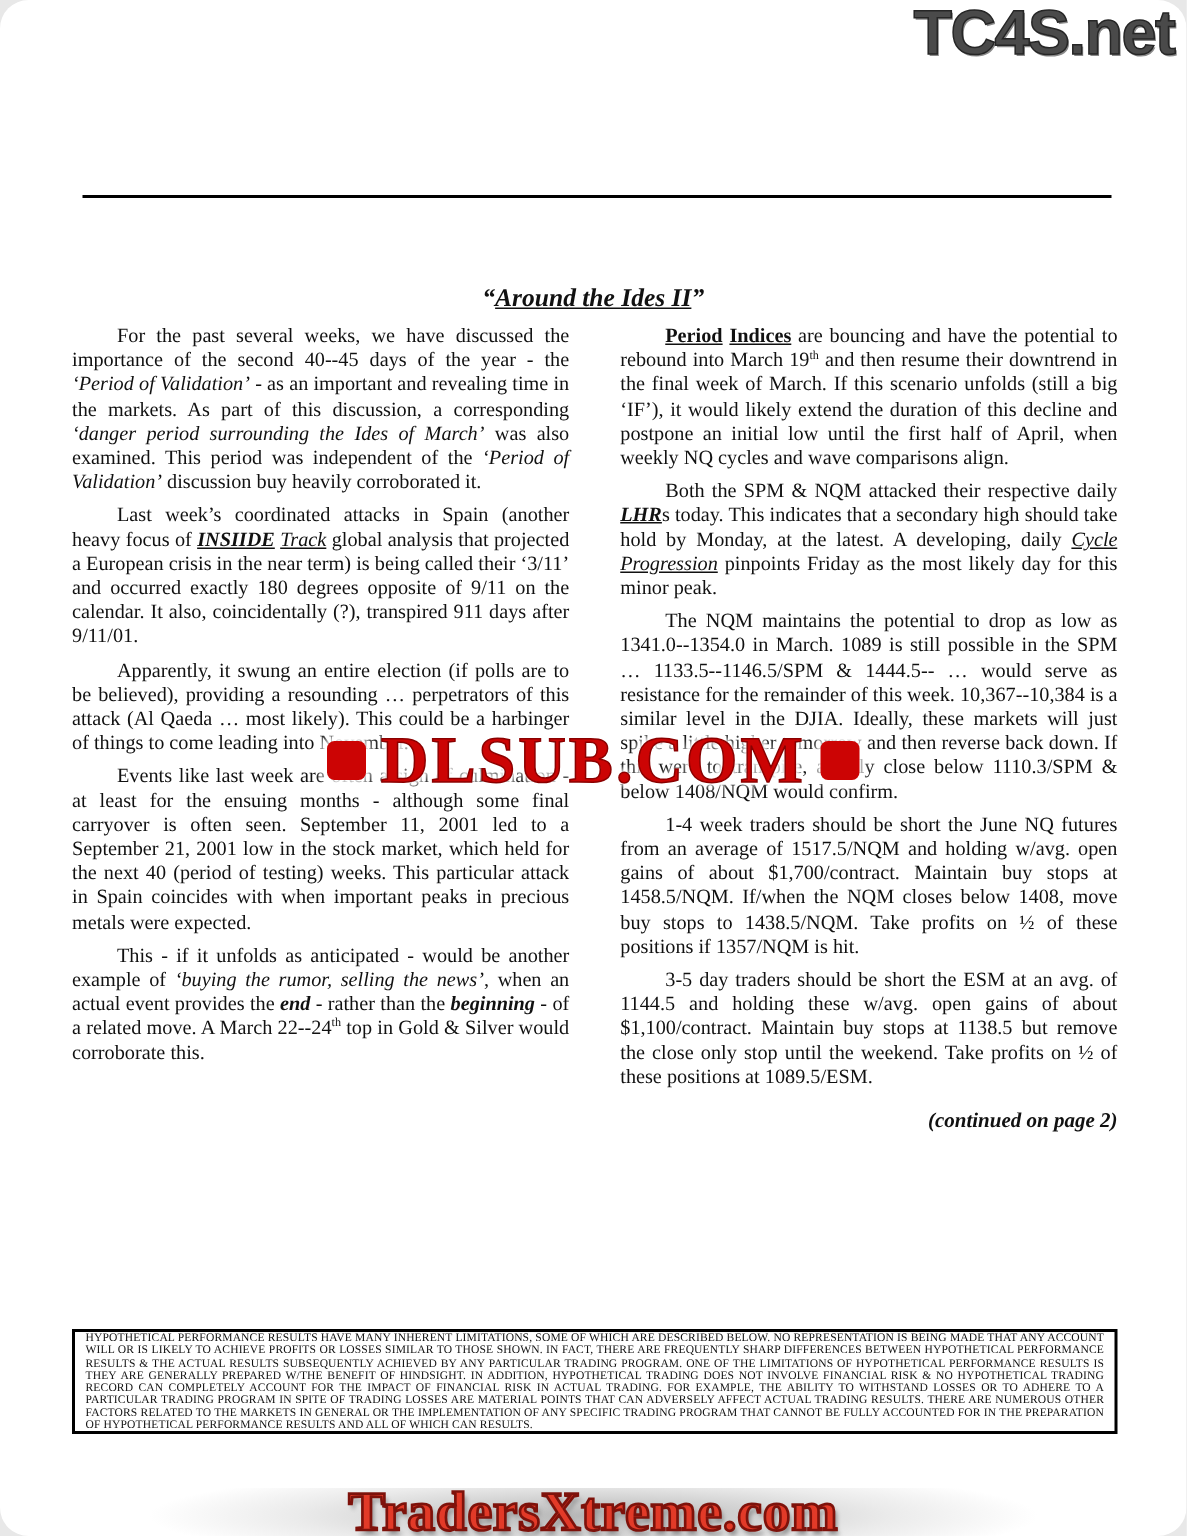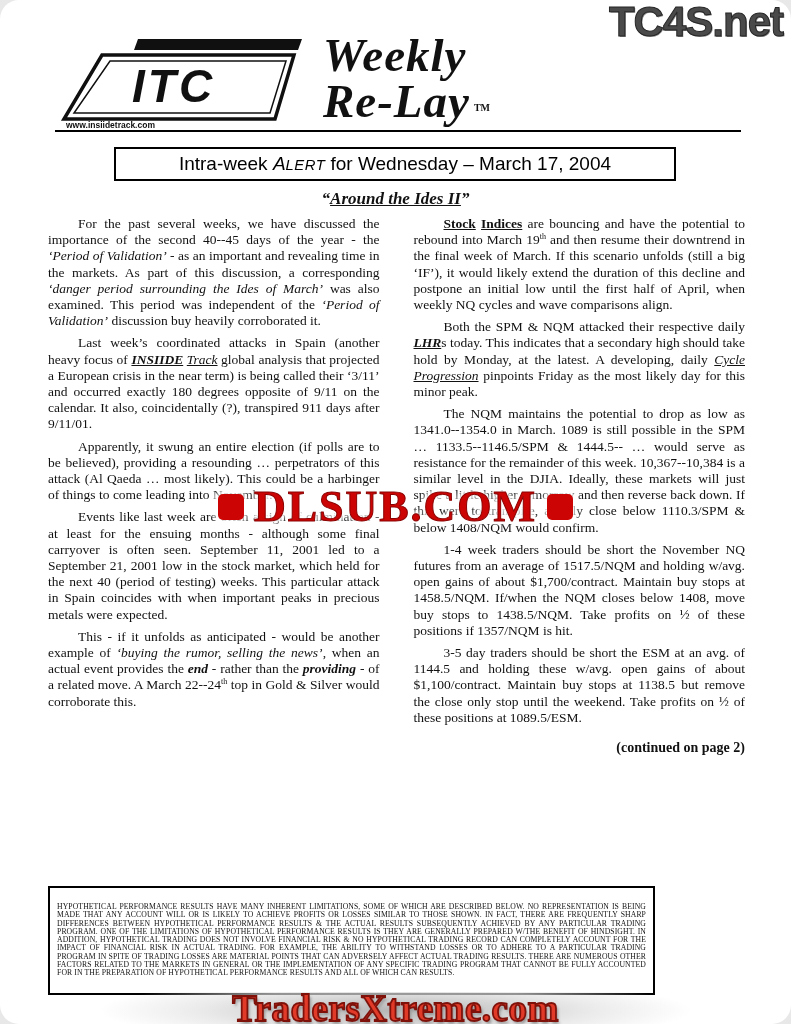--- a/index.html
+++ b/index.html
@@ -37,40 +37,40 @@
     font-weight:bold; font-style:italic; font-size:17px;
   }
   
   .columns {
     position:absolute; top:216px; left:48px; width:697px; height:662px;
     display:flex; gap:34px; overflow:hidden;
   }
   .col { width:337px; font-size:13.5px; line-height:16.2px; text-align:justify; }
   .col p { margin:0 0 6px 0; text-indent:30px; }
   .col sup { font-size:0.6em; line-height:0;margin-top:36px; }
-  .continued { margin-top:14px; font-weight:bold; text-align:right; font-size:14px; }
+  .continued { margin-top:14px; font-weight:bold; text-align:right; font-size:14px;font-style:italic; }
   
   .watermark {
     position:absolute; top:481px; left:0; width:100%;
     display:flex; justify-content:center; align-items:center; gap:10px;
     pointer-events:none;
   }
   .wm-block {
     width:26px; height:26px; border-radius:5px; background:#cc0404;
     box-shadow:0 0 6px 3px rgba(255,255,255,.95);
   }
   .wm-text {
     font-family:"Liberation Serif", serif; font-weight:bold; font-size:44px; letter-spacing:2px;
     color:#cc0404; -webkit-text-stroke:1px #8a0000;
     text-shadow:0 0 5px #fff, 0 0 8px #fff, 2px 2px 4px rgba(255,255,255,.95), -2px -2px 4px rgba(255,255,255,.95);
   }
   
   .disclaimer {
-    position:absolute; top:886px; left:48px; width:607px;
-    border:2px solid #000; padding:15px 7px;
+    position:absolute; top:886px; left:48px; width:697px;
+    border:2px solid #000; padding:0 7px;
     font-size:7.7px; line-height:8.3px; text-align:justify; letter-spacing:0.1px;
   }
   
   .footer {
     position:absolute; bottom:0; left:0; width:100%; height:32px;
     display:flex; justify-content:center; align-items:center;
     background:radial-gradient(ellipse 48% 130% at 50% 58%, #b5b5b5 0%, rgba(224,224,224,.65) 52%, rgba(255,255,255,0) 78%);
   }
   .footer-text {
     font-family:"Liberation Serif", serif; font-weight:bold; font-size:37px; letter-spacing:0.5px;
@@ -78,55 +78,39 @@
     text-shadow:2px 3px 3px #949494;
   }
 </style>
 </head>
 <body>
 
 <div class="page">
 
   <div class="tc4s">TC4S.net</div>
 
-  <div class="header">
-    <div class="logo">
-      <svg viewBox="0 0 245 94">
-        <polygon points="80,4 244,4 240,15 76,15" fill="#101010"></polygon>
-        <polygon points="44,20 236,20 217,84 6,84" fill="none" stroke="#101010" stroke-width="3.5"></polygon>
-        <polygon points="52,26 228,26 212,78 16,78" fill="none" stroke="#101010" stroke-width="1.5"></polygon>
-        <text x="74" y="67" font-family="Liberation Sans, sans-serif" font-size="46" font-style="italic" font-weight="bold" letter-spacing="3" fill="#101010">ITC</text>
-        <text x="8" y="93" font-family="Liberation Sans, sans-serif" font-size="8.5" font-weight="bold" fill="#101010">www.insiidetrack.com</text>
-      </svg>
-    </div>
-    <div class="masthead">
-      <div>Weekly</div>
-      <div><span>Re-Lay</span><span class="tm">TM</span></div>
-    </div>
-  </div>
 
   <div class="header-rule"></div>
 
-  <div class="alert-box">Intra-week <i>A<span class="sc">LERT</span></i> for Wednesday – March 17, 2004</div>
 
   <div class="article-title">“<u>Around the Ides II</u>”</div>
 
   <div class="columns">
     <div class="col">
       <p>For the past several weeks, we have discussed the importance of the second 40--45 days of the year - the <i>‘Period of Validation’</i> - as an important and revealing time in the markets.  As part of this discussion, a corresponding <i>‘danger period surrounding the Ides of March’</i> was also examined.  This period was independent of the <i>‘Period of Validation’</i> discussion buy heavily corroborated it.</p>
       <p>Last week’s coordinated attacks in Spain (another heavy focus of <b><i><u>INSIIDE</u></i></b> <i><u>Track</u></i> global analysis that projected a European crisis in the near term) is being called their ‘3/11’ and occurred exactly 180 degrees opposite of 9/11 on the calendar.  It also, coincidentally (?), transpired 911 days after 9/11/01.</p>
       <p>Apparently, it swung an entire election (if polls are to be believed), providing a resounding … perpetrators of this attack (Al Qaeda … most likely).  This could be a harbinger of things to come leading into November.</p>
       <p>Events like last week are often a sign of culmination - at least for the ensuing months - although some final carryover is often seen.  September 11, 2001 led to a September 21, 2001 low in the stock market, which held for the next 40 (period of testing) weeks.  This particular attack in Spain coincides with when important peaks in precious metals were expected.</p>
-      <p>This - if it unfolds as anticipated - would be another example of <i>‘buying the rumor, selling the news’</i>, when an actual event provides the <b><i>end</i></b> - rather than the <b><i>providing</i></b> - of a related move.  A March 22--24<sup>th</sup> top in Gold &amp; Silver would corroborate this.</p>
+      <p>This - if it unfolds as anticipated - would be another example of <i>‘buying the rumor, selling the news’</i>, when an actual event provides the <b><i>end</i></b> - rather than the <b><i>beginning</i></b> - of a related move.  A March 22--24<sup>th</sup> top in Gold &amp; Silver would corroborate this.</p>
     </div>
     <div class="col">
-      <p><b><u>Stock</u> <u>Indices</u></b> are bouncing and have the potential to rebound into March 19<sup>th</sup> and then resume their downtrend in the final week of March.  If this scenario unfolds (still a big ‘IF’), it would likely extend the duration of this decline and postpone an initial low until the first half of April, when weekly NQ cycles and wave comparisons align.</p>
+      <p><b><u>Period</u> <u>Indices</u></b> are bouncing and have the potential to rebound into March 19<sup>th</sup> and then resume their downtrend in the final week of March.  If this scenario unfolds (still a big ‘IF’), it would likely extend the duration of this decline and postpone an initial low until the first half of April, when weekly NQ cycles and wave comparisons align.</p>
       <p>Both the SPM &amp; NQM attacked their respective daily <b><i><u>LHR</u></i></b>s today.  This indicates that a secondary high should take hold by Monday, at the latest.  A developing, daily <i><u>Cycle</u> <u>Progression</u></i> pinpoints Friday as the most likely day for this minor peak.</p>
       <p>The NQM maintains the potential to drop as low as 1341.0--1354.0 in March.  1089 is still possible in the SPM … 1133.5--1146.5/SPM &amp; 1444.5-- … would serve as resistance for the remainder of this week.  10,367--10,384 is a similar level in the DJIA.  Ideally, these markets will just spike a little higher tomorrow and then reverse back down.  If this were to transpire, a daily close below 1110.3/SPM &amp; below 1408/NQM would confirm.</p>
-      <p>1-4 week traders should be short the November NQ futures from an average of 1517.5/NQM and holding w/avg. open gains of about $1,700/contract.  Maintain buy stops at 1458.5/NQM.  If/when the NQM closes below 1408, move buy stops to 1438.5/NQM.  Take profits on ½ of these positions if 1357/NQM is hit.</p>
+      <p>1-4 week traders should be short the June NQ futures from an average of 1517.5/NQM and holding w/avg. open gains of about $1,700/contract.  Maintain buy stops at 1458.5/NQM.  If/when the NQM closes below 1408, move buy stops to 1438.5/NQM.  Take profits on ½ of these positions if 1357/NQM is hit.</p>
       <p>3-5 day traders should be short the ESM at an avg. of 1144.5 and holding these w/avg. open gains of about $1,100/contract.  Maintain buy stops at 1138.5 but remove the close only stop until the weekend.  Take profits on ½ of these positions at 1089.5/ESM.</p>
       <div class="continued">(continued on page 2)</div>
     </div>
   </div>
 
   <div class="watermark">
     <span class="wm-block"></span>
     <span class="wm-text">DLSUB.COM</span>
     <span class="wm-block"></span>
   </div>

